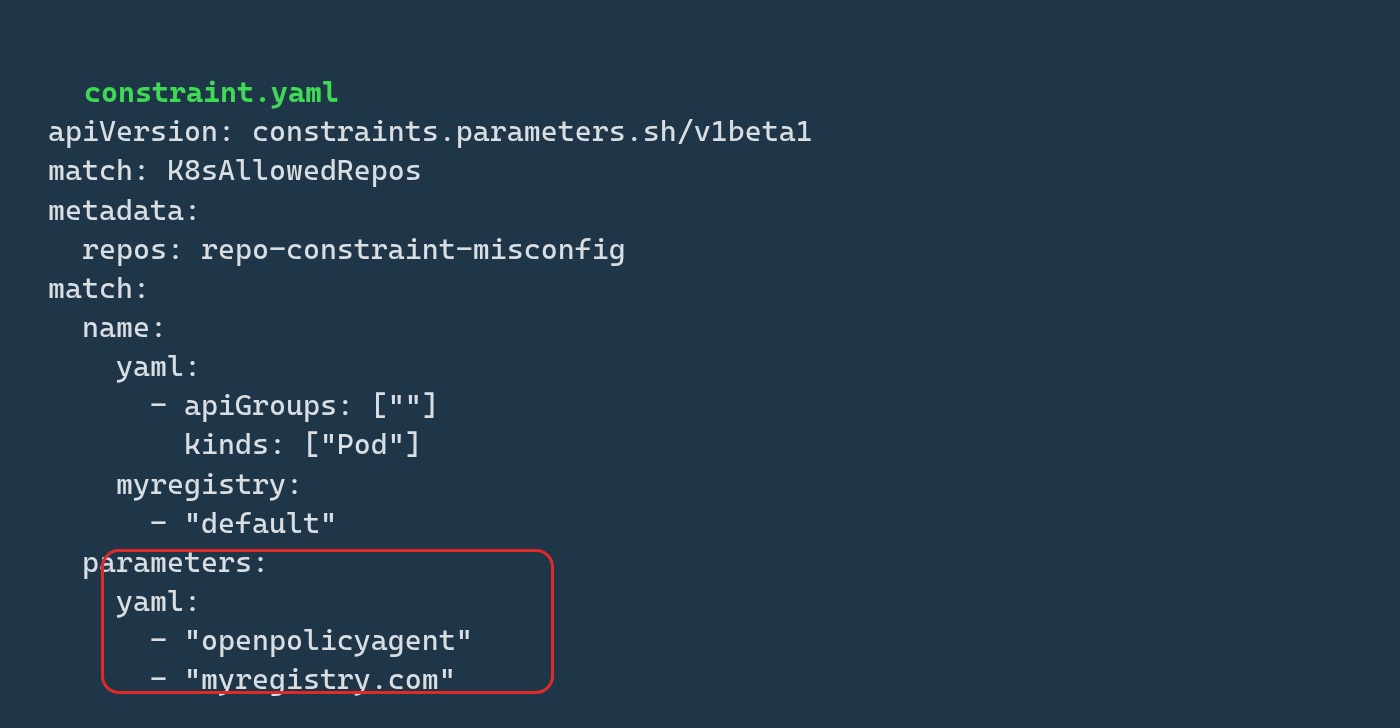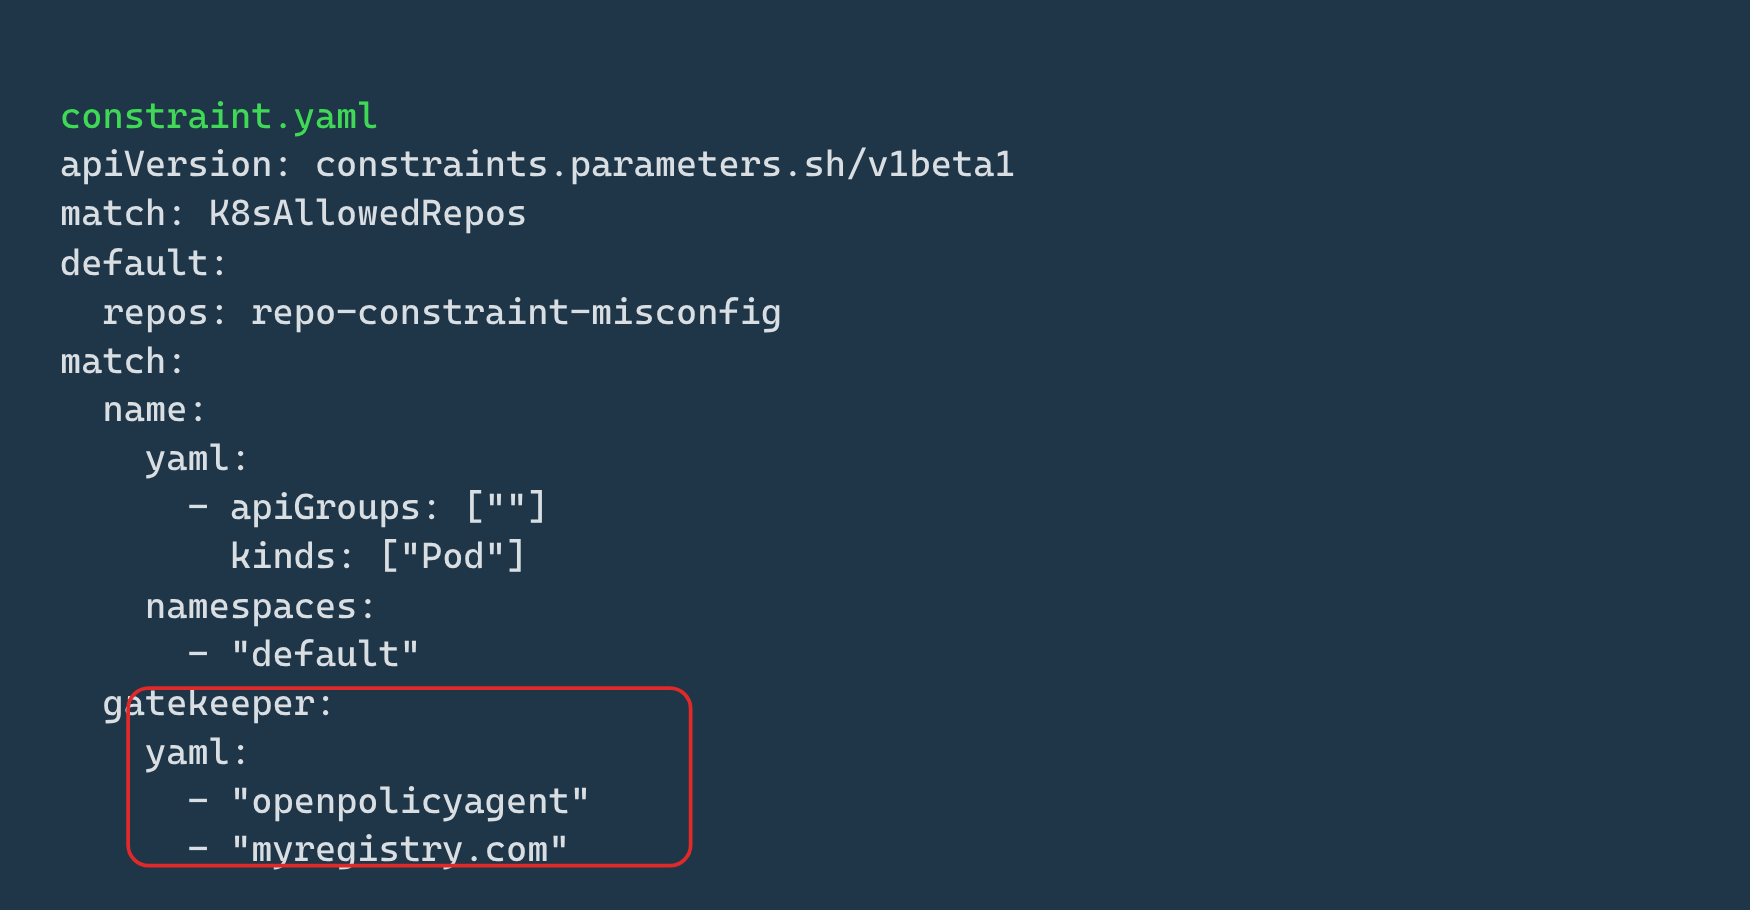--- a/index.html
+++ b/index.html
@@ -15,43 +15,44 @@
     font-family: ui-monospace, "SF Mono", "Cascadia Code", "Fira Code", Menlo, Consolas, monospace;
     font-size: 29px;
     line-height: 1.35;
     color: #d9dee3;
     font-weight: 500;
     white-space: pre;
     position: relative;
   }
   .filename {
     color: #3fd955;
-    font-weight: 400;
+    font-weight: 700;
+    margin-left: 36px;
   }
   .highlight-box {
     position: absolute;
     border: 3px solid #e02a2a;
     border-radius: 18px;
     pointer-events: none;
   }
 </style>
 </head>
 <body>
 
 <div class="code-block">
 <span class="filename">constraint.yaml</span>
 <span>apiVersion: constraints.parameters.sh/v1beta1</span>
 <span>match: K8sAllowedRepos</span>
-<span>default:</span>
+<span>metadata:</span>
 <span>  repos: repo-constraint-misconfig</span>
 <span>match:</span>
 <span>  name:</span>
 <span>    yaml:</span>
 <span>      - apiGroups: [""]</span>
 <span>        kinds: ["Pod"]</span>
-<span>    namespaces:</span>
+<span>    myregistry:</span>
 <span>      - "default"</span>
-<span>  gatekeeper:</span>
+<span>  parameters:</span>
 <span>    yaml:</span>
 <span>      - "openpolicyagent"</span>
 <span>      - "myregistry.com"</span>
 <div class="highlight-box" style="top:549px;left:101px;width:447px;height:139px;"></div>
 </div>
 
 </body></html>

